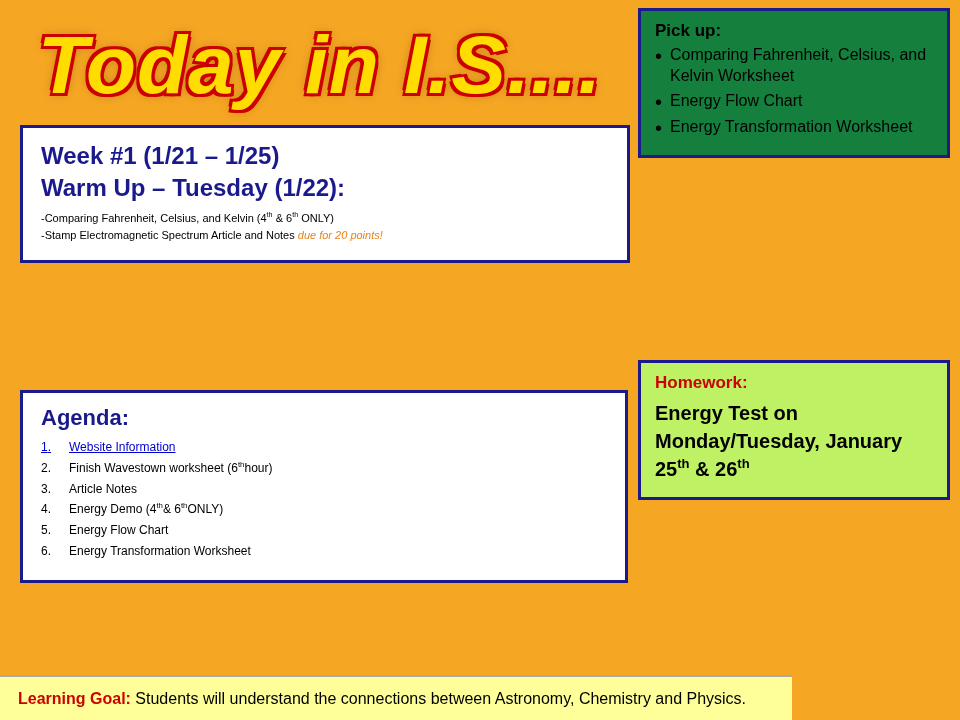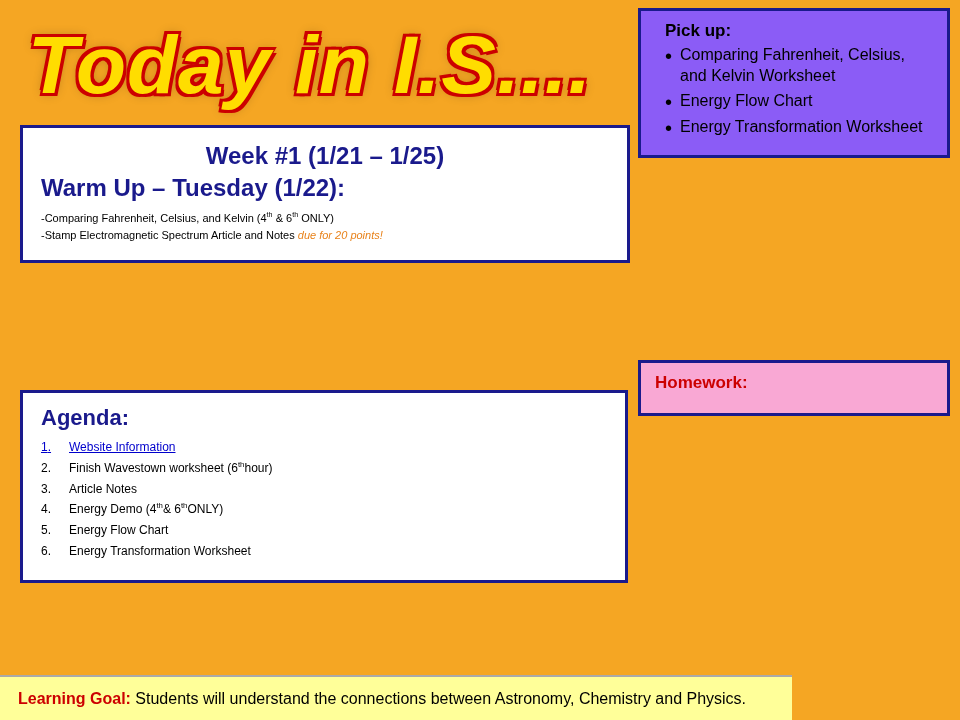--- a/index.html
+++ b/index.html
@@ -9,21 +9,21 @@
       background: #f5a623;
       font-family: 'Comic Sans MS', 'Chalkboard SE', cursive, sans-serif;
       overflow: hidden;
       position: relative;
     }
 
     
     .title-area {
       position: absolute;
       top: 10px;
-      left: 0;
+      left: 10px;
       width: 620px;
       height: 110px;
       display: flex;
       align-items: center;
       justify-content: center;
     }
     .title-text {
       font-size: 82px;
       font-weight: 900;
       font-style: italic;
@@ -37,23 +37,23 @@
       letter-spacing: 1px;
       line-height: 1;
     }
 
     
     .pickup-box {
       position: absolute;
       top: 8px;
       left: 638px;
       width: 312px;
-      background: #8b5cf6;
-      border: 3px solid #1a1a8c;
-      padding: 10px 14px 12px 24px;
+      background: #15803d;
+      border: 3px solid #1a1a8c;
+      padding: 10px 14px 12px 14px;
     }
     .pickup-label {
       font-size: 17px;
       font-weight: bold;
       color: #000;
       margin-bottom: 4px;
     }
     .pickup-list {
       list-style: none;
       padding: 0;
@@ -82,21 +82,20 @@
       width: 610px;
       background: #ffffff;
       border: 3px solid #1a1a8c;
       padding: 14px 18px 16px 18px;
     }
     .week-title {
       font-size: 24px;
       font-weight: bold;
       color: #1a1a8c;
       margin-bottom: 4px;
-      text-align: center;
     }
     .warmup-title {
       font-size: 24px;
       font-weight: bold;
       color: #1a1a8c;
       margin-bottom: 8px;
     }
     .week-body {
       font-size: 11px;
       color: #000;
@@ -109,21 +108,21 @@
     sup {
       font-size: 0.65em;
     }
 
     
     .homework-box {
       position: absolute;
       top: 360px;
       left: 638px;
       width: 312px;
-      background: #f9a8d4;
+      background: #bef264;
       border: 3px solid #1a1a8c;
       padding: 10px 14px 14px 14px;
     }
     .homework-label {
       font-size: 17px;
       font-weight: bold;
       color: #cc0000;
       margin-bottom: 6px;
     }
     .homework-body {
@@ -212,20 +211,21 @@
   <div class="week-title">Week #1 (1/21 – 1/25)</div>
   <div class="warmup-title">Warm Up – Tuesday (1/22):</div>
   <div class="week-body">
     <p>-Comparing Fahrenheit, Celsius, and Kelvin (4<sup>th</sup> &amp; 6<sup>th</sup> ONLY)</p>
     <p>-Stamp Electromagnetic Spectrum Article and Notes <span class="highlight">due for 20 points!</span></p>
   </div>
 </div>
 
 <div class="homework-box">
   <div class="homework-label">Homework:</div>
+  <div class="homework-body">Energy Test on Monday/Tuesday, January 25<sup>th</sup> &amp; 26<sup>th</sup></div>
 </div>
 
 <div class="agenda-box">
   <div class="agenda-title">Agenda:</div>
   <ol class="agenda-list">
     <li class="link-item">Website Information</li>
     <li>Finish Wavestown worksheet (6<sup>th</sup> hour)</li>
     <li>Article Notes</li>
     <li>Energy Demo (4<sup>th</sup> &amp; 6<sup>th</sup> ONLY)</li>
     <li>Energy Flow Chart</li>

